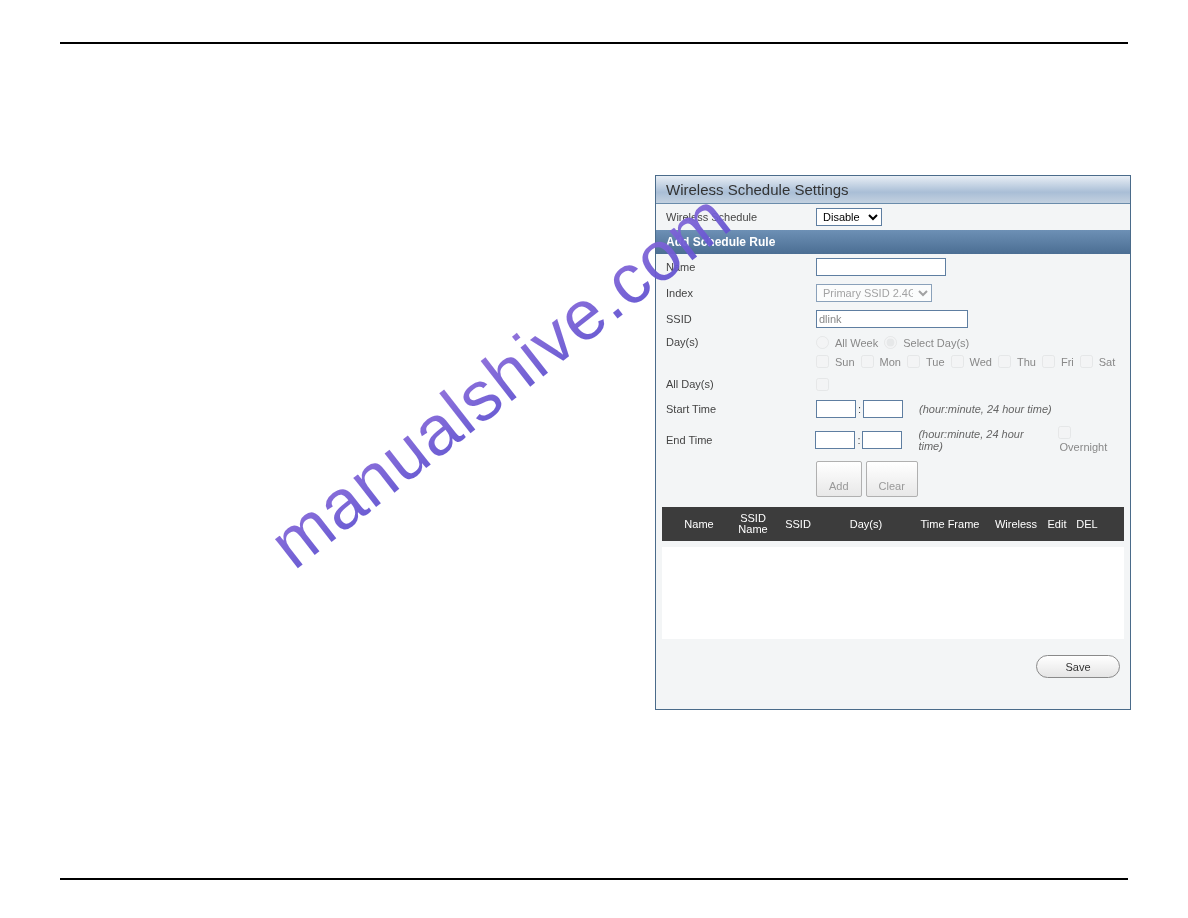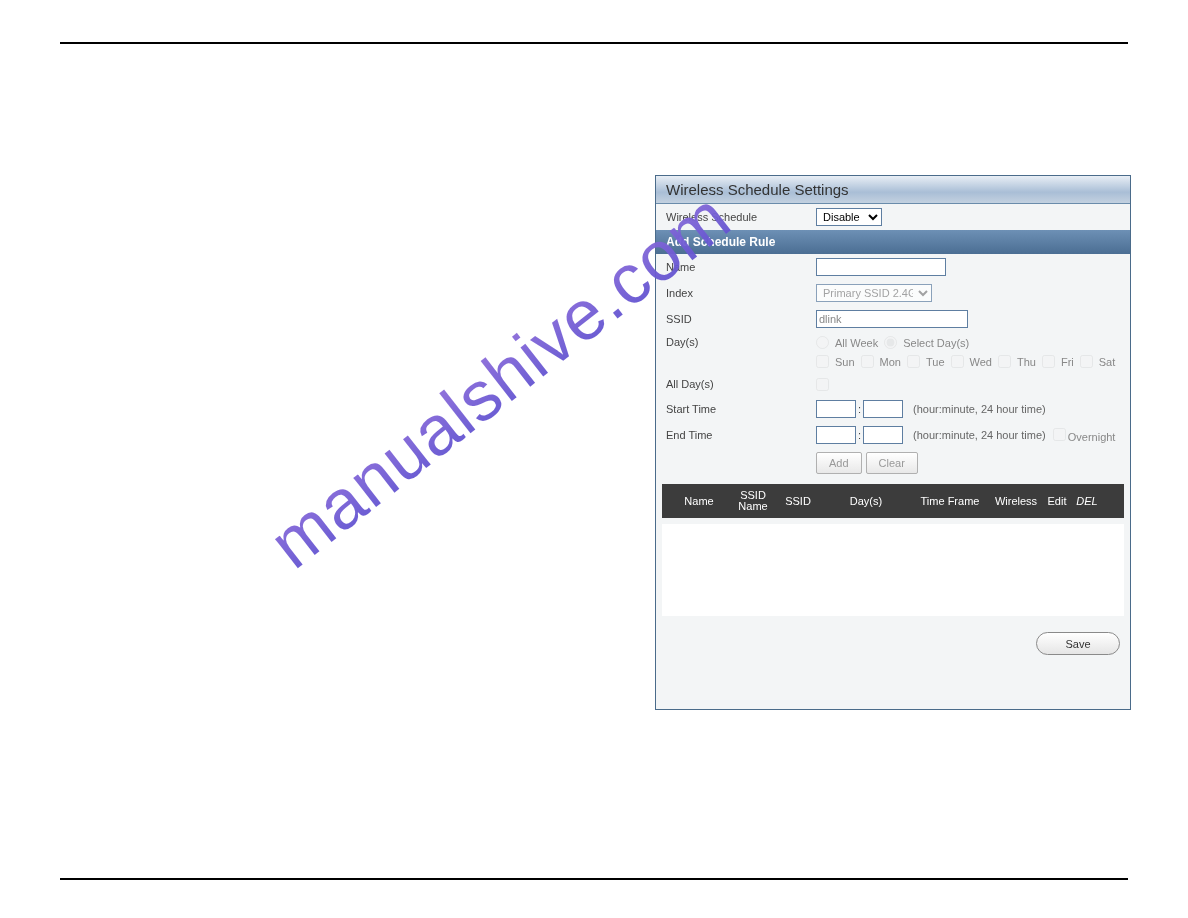--- a/index.html
+++ b/index.html
@@ -34,37 +34,37 @@
   select.idx { width: 116px; }
   input.wide { width: 130px; }
   input.med { width: 152px; }
   input.tiny { width: 40px; }
   input.disabled { background: #eee; color: #888; }
   .day-row { display: flex; flex-wrap: wrap; align-items: center; gap: 4px; color: #444; }
   .day-row label { display: inline-flex; align-items: center; gap: 6px; margin-right: 2px; }
   .day-row input[type="radio"], .day-row input[type="checkbox"] { opacity: 0.35; }
   .btn-small {
     display: inline-block; border: 1px solid #b0b0b0; background: linear-gradient(#fff,#e8e8e8);
-    color: #999; padding: 3px 12px; border-radius: 2px; margin-right: 4px; height: 22px; line-height: 14px;
+    color: #999; padding: 17px 12px; border-radius: 2px; margin-right: 4px; height: 22px; line-height: 14px;
   }
   .list-hdr {
     background: #3c3c3c; color: #fff; display: flex; padding: 6px 4px; font-size: 11px; align-items: center;
   }
   .list-hdr div { text-align: center; padding: 0 2px; }
   .c-name{ width:66px;} .c-sidx{ width:42px; line-height:11px;} .c-ssid{width:48px;}
-  .c-days{width:88px;} .c-tf{width:80px;} .c-wl{width:52px;} .c-ed{width:30px;} .c-del{width:30px;font-style:italic;}
+  .c-days{width:88px;} .c-tf{width:80px;} .c-wl{width:52px;} .c-ed{width:30px;} .c-del{width:30px;}
   .list-body { height: 92px; background: #fff; }
   .list-body-inner { margin: 6px; height:80px; border:0 solid #ccc; }
   .foot-note { border-top: 1px solid #b0b7bd; padding: 5px 8px; color: #666; background: #eceef0; }
   .save-row { padding: 10px; display: flex; justify-content: flex-end; }
   .save-btn {
     border: 1px solid #8a8a8a; background: linear-gradient(#ffffff,#e5e5e5); border-radius: 12px;
     width: 84px; height: 23px; text-align: center; line-height: 20px; font-weight: 500; color: #333;
   }
-  .hint { color: #666; margin-left: 10px; }
+  .hint { color: #666; margin-left: 16px; font-style: italic; }
   .chk-plain { opacity: 0.35; }
   .sep-colon { margin: 0 2px; }
   .disabled-text { color: #888; }
   .panel-inner { padding: 0; }
 </style>
 </head>
 <body>
 
 <div class="top-rule"></div>
 <div class="bottom-rule"></div>

